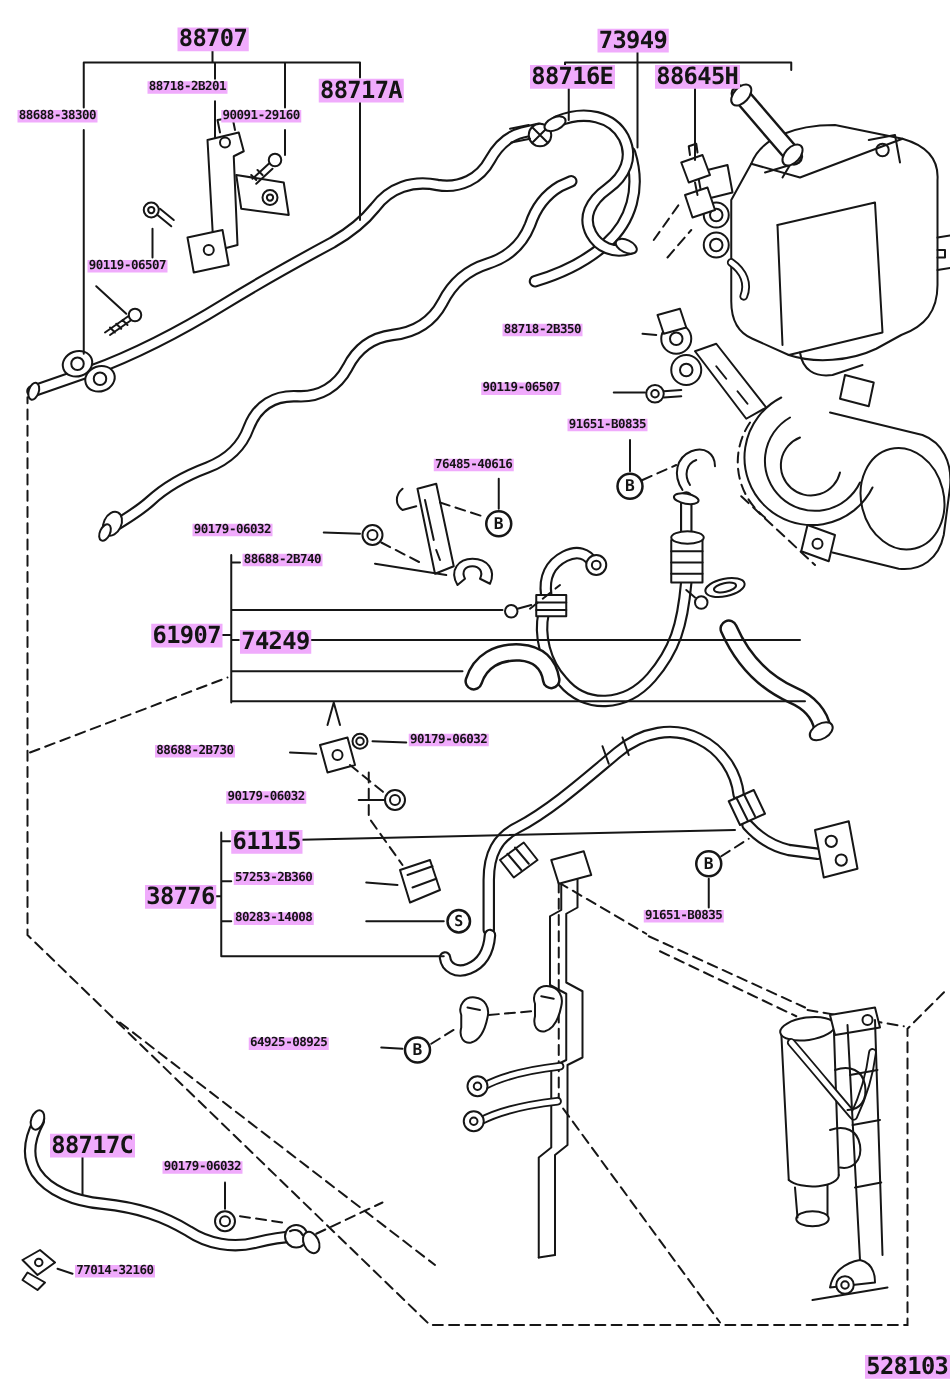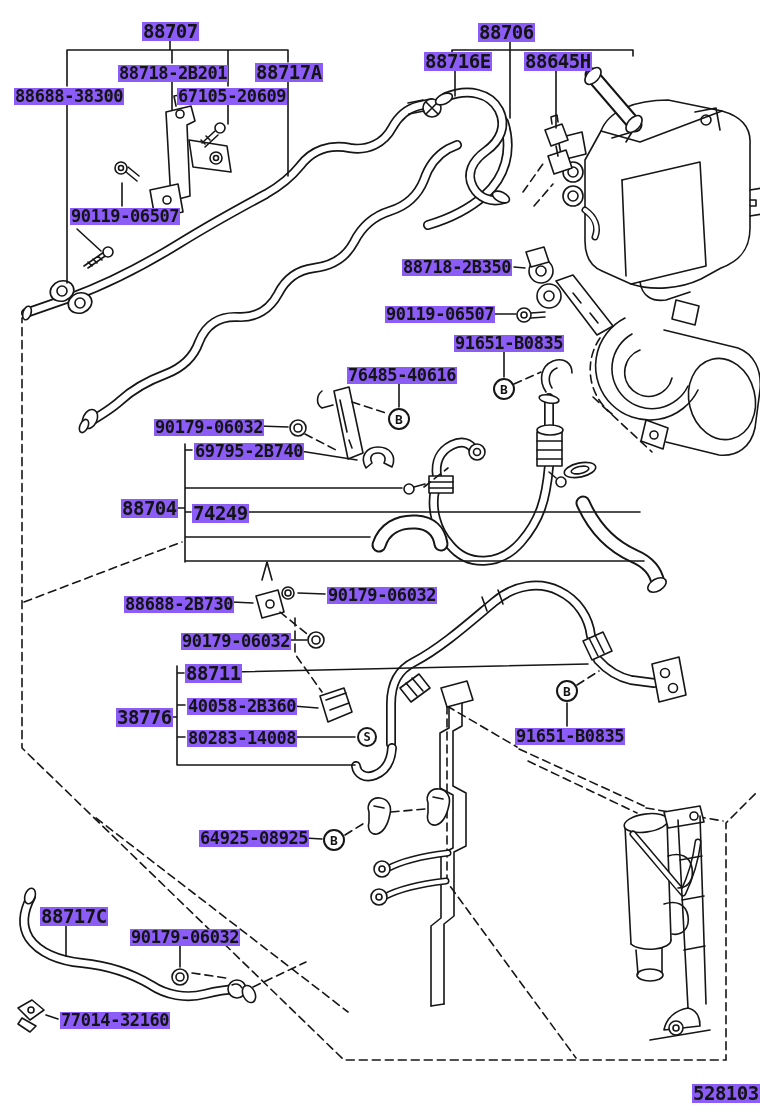--- a/index.html
+++ b/index.html
@@ -9,22 +9,22 @@
   .ln{fill:none;stroke:#161616;stroke-width:1.6;stroke-linecap:round;stroke-linejoin:round;}
   .ds{fill:none;stroke:#161616;stroke-width:1.6;stroke-dasharray:8 5;stroke-linecap:round;}
   .wfill{fill:#fff;stroke:#161616;stroke-width:1.6;stroke-linejoin:round;}
   .t-out{fill:none;stroke:#161616;stroke-width:10;stroke-linecap:round;stroke-linejoin:round;}
   .t-in{fill:none;stroke:#fff;stroke-width:6.6;stroke-linecap:round;stroke-linejoin:round;}
   .t2-out{fill:none;stroke:#161616;stroke-width:15;stroke-linecap:round;stroke-linejoin:round;}
   .t2-in{fill:none;stroke:#fff;stroke-width:11;stroke-linecap:round;stroke-linejoin:round;}
   .t3-out{fill:none;stroke:#161616;stroke-width:7;stroke-linecap:round;stroke-linejoin:round;}
   .t3-in{fill:none;stroke:#fff;stroke-width:4;stroke-linecap:round;stroke-linejoin:round;}
   .lbl{position:absolute;color:#141414;font-weight:700;white-space:nowrap;line-height:1;
-       background:#8b5cf6;padding:0 1px;}
-  .lbl.m{font-size:17px;letter-spacing:-0.4px;}
+       background:#f0abfc;padding:0 1px;}
+  .lbl.m{font-size:10px;letter-spacing:-0.4px;}
   .lbl.l{font-size:19px;letter-spacing:-0.5px;}
   .badge{position:absolute;width:22px;height:22px;border:2.2px solid #161616;border-radius:50%;
          background:#fff;color:#141414;font-size:13px;font-weight:700;display:flex;
          align-items:center;justify-content:center;box-sizing:border-box;}
   .badge.sm{width:20px;height:20px;font-size:12px;}
 </style>
 </head>
 <body>
 
 <div class="stage">
@@ -337,38 +337,38 @@
 <div class="badge" style="left:388px;top:408px">B</div>
 <div class="badge" style="left:493px;top:378px">B</div>
 <div class="badge" style="left:556px;top:680px">B</div>
 <div class="badge" style="left:323px;top:829px">B</div>
 <div class="badge sm" style="left:357px;top:727px">S</div>
 
 <div class="lbl l" style="left:142px;top:22px">88707</div>
 <div class="lbl m" style="left:118px;top:65px">88718-2B201</div>
 <div class="lbl l" style="left:255px;top:63px">88717A</div>
 <div class="lbl m" style="left:14px;top:88px">88688-38300</div>
-<div class="lbl m" style="left:177px;top:88px">67105-20609</div>
+<div class="lbl m" style="left:177px;top:88px">90091-29160</div>
 <div class="lbl m" style="left:70px;top:208px">90119-06507</div>
-<div class="lbl l" style="left:478px;top:23px">88706</div>
+<div class="lbl l" style="left:478px;top:23px">73949</div>
 <div class="lbl l" style="left:424px;top:52px">88716E</div>
 <div class="lbl l" style="left:524px;top:52px">88645H</div>
 <div class="lbl m" style="left:402px;top:259px">88718-2B350</div>
 <div class="lbl m" style="left:385px;top:306px">90119-06507</div>
 <div class="lbl m" style="left:454px;top:335px">91651-B0835</div>
 <div class="lbl m" style="left:347px;top:367px">76485-40616</div>
 <div class="lbl m" style="left:154px;top:419px">90179-06032</div>
-<div class="lbl m" style="left:194px;top:443px">69795-2B740</div>
-<div class="lbl l" style="left:121px;top:499px">88704</div>
+<div class="lbl m" style="left:194px;top:443px">88688-2B740</div>
+<div class="lbl l" style="left:121px;top:499px">61907</div>
 <div class="lbl l" style="left:192px;top:504px">74249</div>
 <div class="lbl m" style="left:124px;top:596px">88688-2B730</div>
 <div class="lbl m" style="left:327px;top:587px">90179-06032</div>
 <div class="lbl m" style="left:181px;top:633px">90179-06032</div>
-<div class="lbl l" style="left:185px;top:664px">88711</div>
-<div class="lbl m" style="left:187px;top:698px">40058-2B360</div>
+<div class="lbl l" style="left:185px;top:664px">61115</div>
+<div class="lbl m" style="left:187px;top:698px">57253-2B360</div>
 <div class="lbl l" style="left:116px;top:708px">38776</div>
 <div class="lbl m" style="left:187px;top:730px">80283-14008</div>
 <div class="lbl m" style="left:515px;top:728px">91651-B0835</div>
 <div class="lbl m" style="left:199px;top:830px">64925-08925</div>
 <div class="lbl l" style="left:40px;top:907px">88717C</div>
 <div class="lbl m" style="left:130px;top:929px">90179-06032</div>
 <div class="lbl m" style="left:60px;top:1012px">77014-32160</div>
 
 <div class="lbl l" style="left:692px;top:1084px">528103</div>
 

